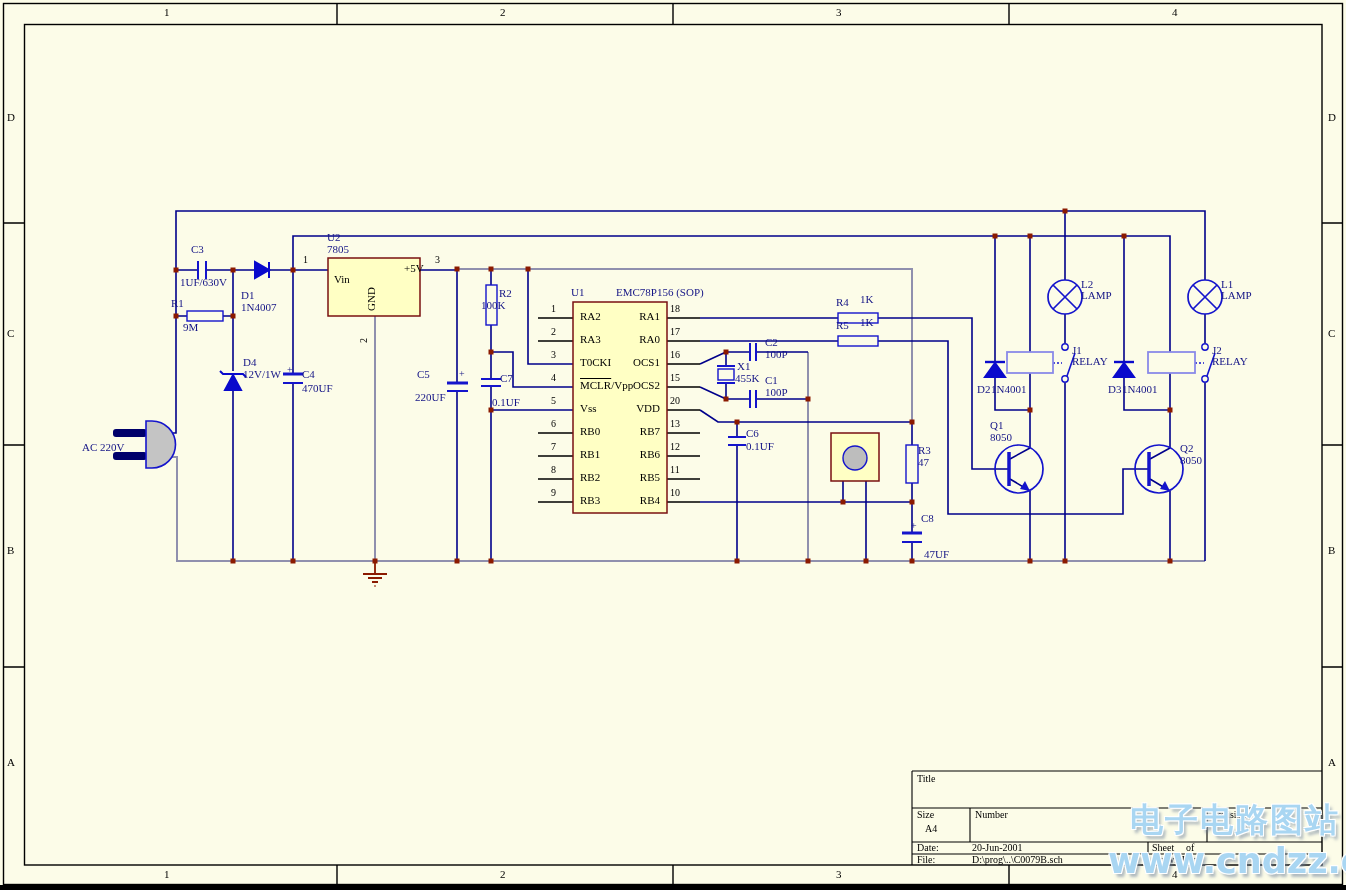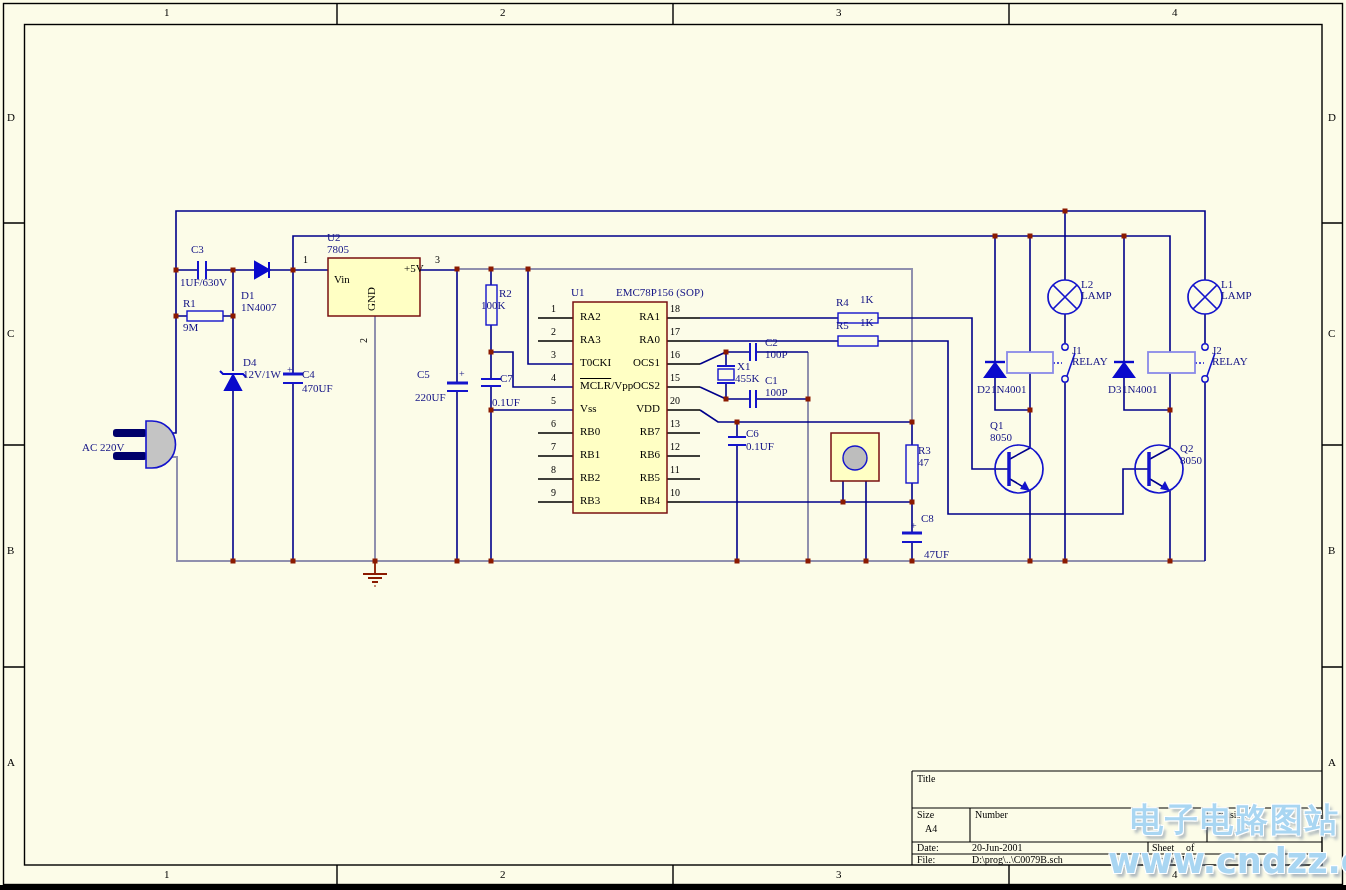--- a/index.html
+++ b/index.html
@@ -227,21 +227,21 @@
 <span class="lb bk" style="left:7px;top:757px">A</span>
 <span class="lb bk" style="left:1328px;top:112px">D</span>
 <span class="lb bk" style="left:1328px;top:328px">C</span>
 <span class="lb bk" style="left:1328px;top:545px">B</span>
 <span class="lb bk" style="left:1328px;top:757px">A</span>
 
 <span class="lb" style="left:191px;top:244px">C3</span>
 <span class="lb" style="left:180px;top:277px">1UF/630V</span>
 <span class="lb" style="left:241px;top:290px">D1</span>
 <span class="lb" style="left:241px;top:302px">1N4007</span>
-<span class="lb" style="left:183px;top:298px">R1</span>
+<span class="lb" style="left:171px;top:298px">R1</span>
 <span class="lb" style="left:183px;top:322px">9M</span>
 <span class="lb" style="left:243px;top:357px">D4</span>
 <span class="lb" style="left:243px;top:369px">12V/1W</span>
 <span class="lb sm" style="left:287px;top:365px">+</span>
 <span class="lb" style="left:302px;top:369px">C4</span>
 <span class="lb" style="left:302px;top:383px">470UF</span>
 <span class="lb" style="left:82px;top:442px">AC 220V</span>
 
 <span class="lb" style="left:327px;top:232px">U2</span>
 <span class="lb" style="left:327px;top:244px">7805</span>

